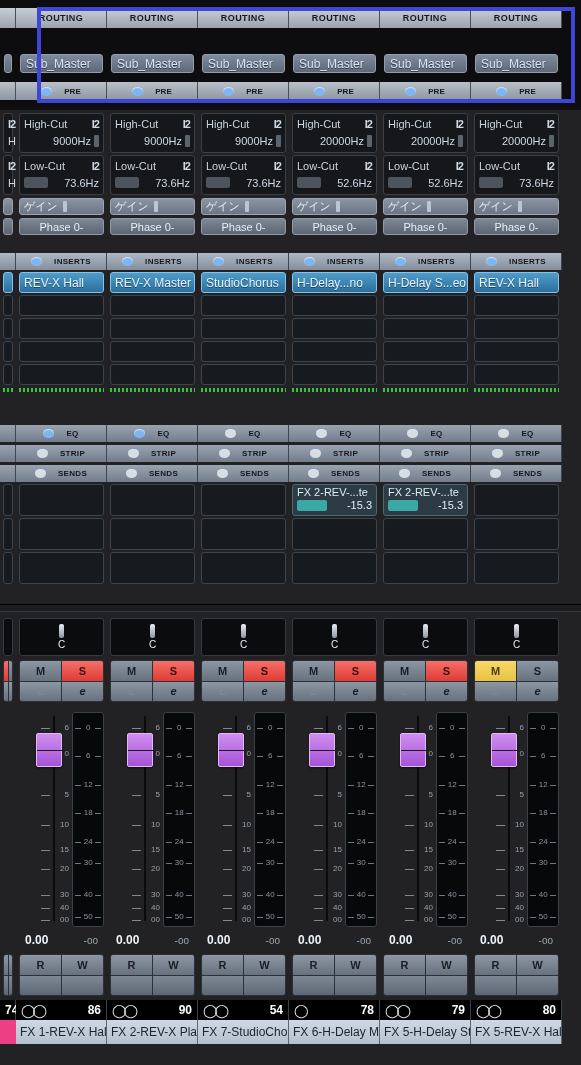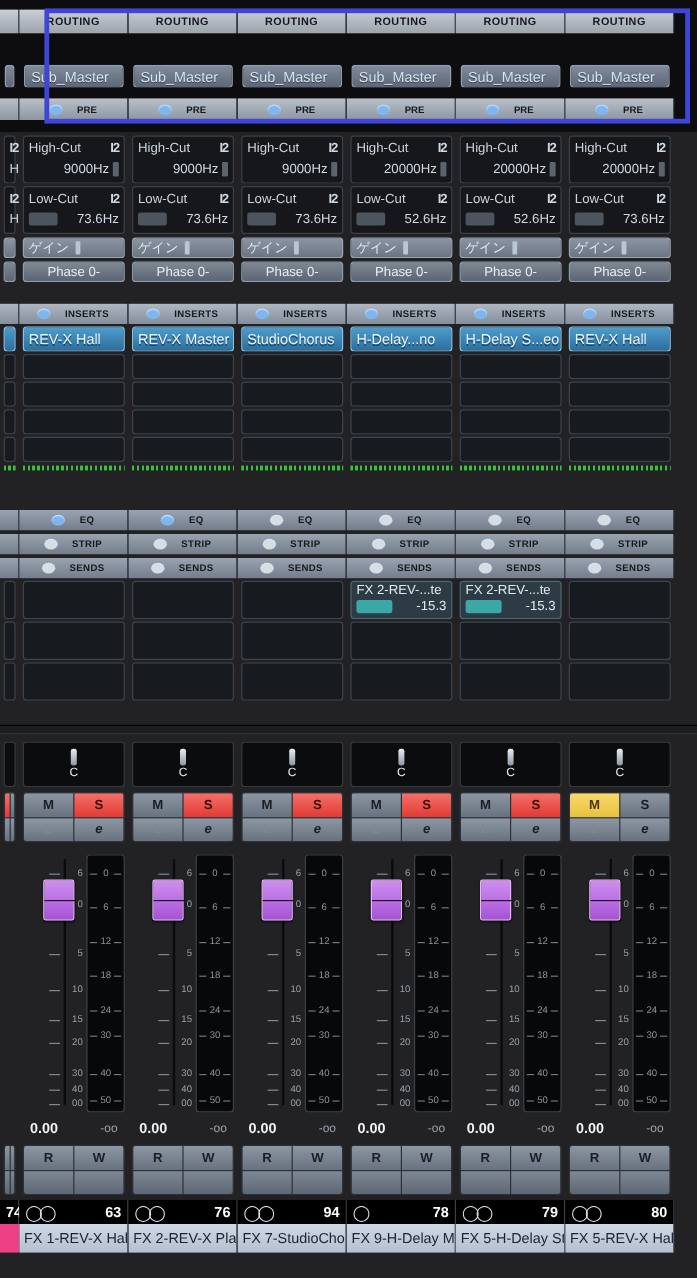--- a/index.html
+++ b/index.html
@@ -1430,33 +1430,33 @@
   <div class="numArea">
     <div class="cellwrap" id="numRow">
         <div class="partial">
           <div class="numrow">
             <span class="num-id">74</span>
           </div>
         </div>
         <div class="col">
           <div class="numrow">
             <span class="num-ic">◯◯</span>
-            <span class="num-id">63</span>
+            <span class="num-id">86</span>
           </div>
         </div>
         <div class="col">
           <div class="numrow">
             <span class="num-ic">◯◯</span>
-            <span class="num-id">76</span>
+            <span class="num-id">90</span>
           </div>
         </div>
         <div class="col">
           <div class="numrow">
             <span class="num-ic">◯◯</span>
-            <span class="num-id">94</span>
+            <span class="num-id">54</span>
           </div>
         </div>
         <div class="col">
           <div class="numrow">
             <span class="num-ic">◯</span>
             <span class="num-id">78</span>
           </div>
         </div>
         <div class="col">
           <div class="numrow">
@@ -1478,21 +1478,21 @@
         <div class="col">
           <div class="namerow">FX 1-REV-X Hal</div>
         </div>
         <div class="col">
           <div class="namerow">FX 2-REV-X Plat</div>
         </div>
         <div class="col">
           <div class="namerow">FX 7-StudioCho</div>
         </div>
         <div class="col">
-          <div class="namerow">FX 9-H-Delay M</div>
+          <div class="namerow">FX 6-H-Delay M</div>
         </div>
         <div class="col">
           <div class="namerow">FX 5-H-Delay St</div>
         </div>
         <div class="col">
           <div class="namerow">FX 5-REV-X Hal</div>
         </div>
       </div>
   </div>
 

